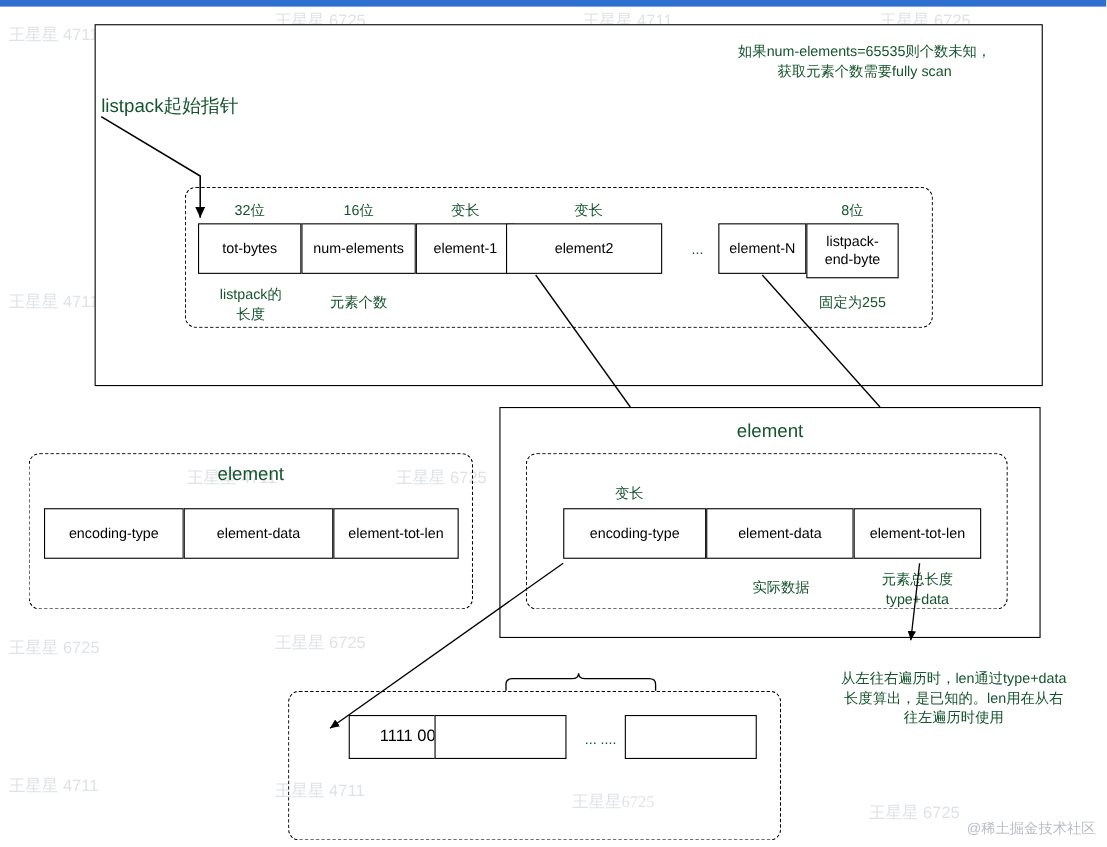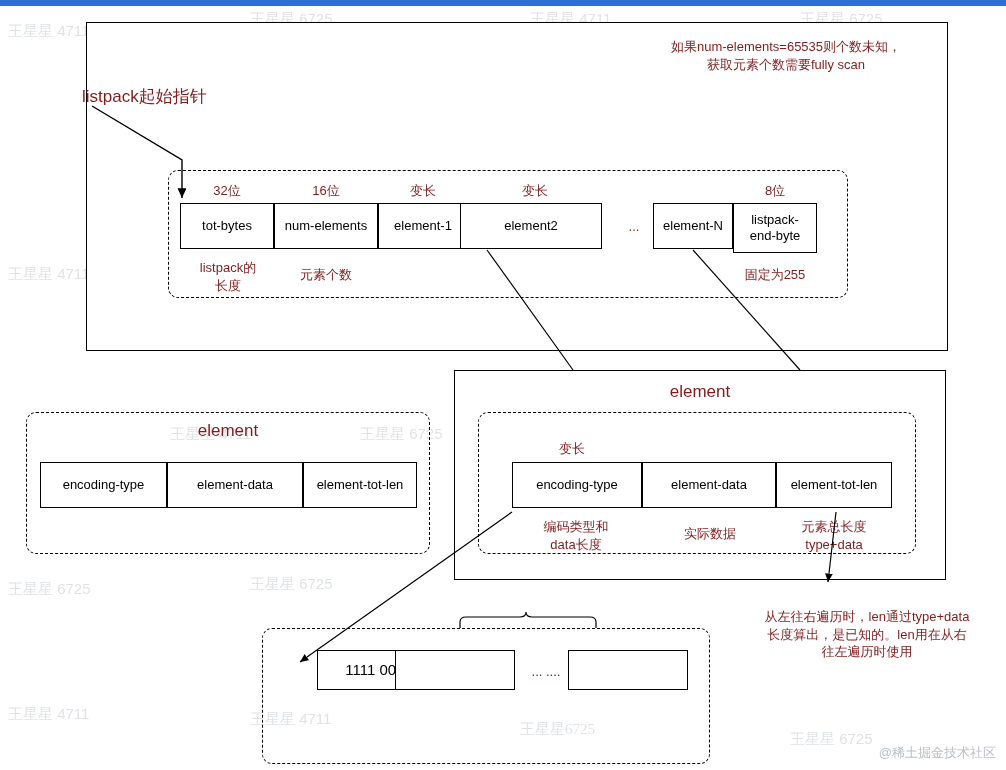--- a/index.html
+++ b/index.html
@@ -43,21 +43,21 @@
     align-items: center;
     justify-content: center;
     font-size: 13px;
     color: #000;
     text-align: center;
     line-height: 1.25;
   }
   .lbl {
     position: absolute;
     font-size: 13px;
-    color: #7f1d1d;
+    color: #14532d;
     text-align: center;
     line-height: 1.35;
     white-space: pre-line;
   }
   .lbl.big {
     font-size: 17px;
   }
   .lbl.left {
     text-align: left;
   }
@@ -114,21 +114,21 @@
   <div class="wm" style="left:8px; top:705px;">王星星 4711</div>
   <div class="wm" style="left:250px; top:710px;">王星星 4711</div>
   <div class="wm" style="left:520px; top:720px;font-family:Liberation Serif, serif;">王星星6725</div>
   <div class="wm" style="left:790px; top:730px;">王星星 6725</div>
 
   <div class="solid-box" style="left:86px; top:22px; width:862px; height:329px;"></div>
 
   <div class="lbl" style="left:636px; top:38px; width:300px; text-align:center;">如果num-elements=65535则个数未知，
 获取元素个数需要fully scan</div>
 
-  <div class="lbl big left" style="left:82px; top:86px; width:260px;">listpack起始指针</div>
+  <div class="lbl big left" style="left:92px; top:86px; width:260px;">listpack起始指针</div>
 
   <div class="dashed-box" style="left:168px; top:170px; width:680px; height:128px;"></div>
 
   <div class="lbl" style="left:180px; top:182px; width:94px;">32位</div>
   <div class="lbl" style="left:277px; top:182px; width:98px;">16位</div>
   <div class="lbl" style="left:378px; top:182px; width:90px;">变长</div>
   <div class="lbl" style="left:470px; top:182px; width:130px;">变长</div>
   <div class="lbl" style="left:728px; top:182px; width:94px;">8位</div>
 
   <div class="cell" style="left:180px; top:203px; width:94px; height:46px;">tot-bytes</div>
@@ -154,22 +154,20 @@
   <div class="solid-box" style="left:454px; top:370px; width:492px; height:210px;"></div>
   <div class="lbl big" style="left:454px; top:381px; width:492px;">element</div>
 
   <div class="dashed-box" style="left:478px; top:412px; width:438px; height:142px;"></div>
   <div class="lbl" style="left:478px; top:440px; width:188px;">变长</div>
 
   <div class="cell" style="left:512px; top:462px; width:130px; height:46px;">encoding-type</div>
   <div class="cell" style="left:642px; top:462px; width:134px; height:46px;">element-data</div>
   <div class="cell" style="left:776px; top:462px; width:116px; height:46px;">element-tot-len</div>
 
-  <div class="lbl" style="left:508px; top:518px; width:136px;">编码类型和
-data长度</div>
   <div class="lbl" style="left:648px; top:525px; width:124px;">实际数据</div>
   <div class="lbl" style="left:774px; top:518px; width:120px;">元素总长度
 type+data</div>
 
   <div class="dashed-box" style="left:262px; top:628px; width:448px; height:136px;"></div>
 
   <div class="cell" style="left:295px; top:650px; width:124px; height:40px; font-size:15px;margin-left:22px;">1111 0000</div>
   <div class="cell" style="left:395px; top:650px; width:120px; height:40px;"></div>
   <div class="lbl" style="left:520px; top:663px; width:52px;">... ....</div>
   <div class="cell" style="left:568px; top:650px; width:120px; height:40px;"></div>

